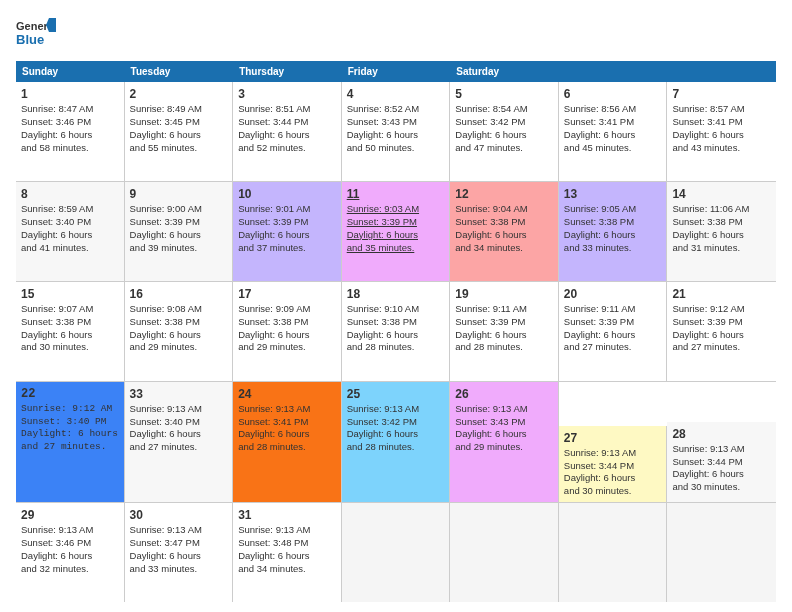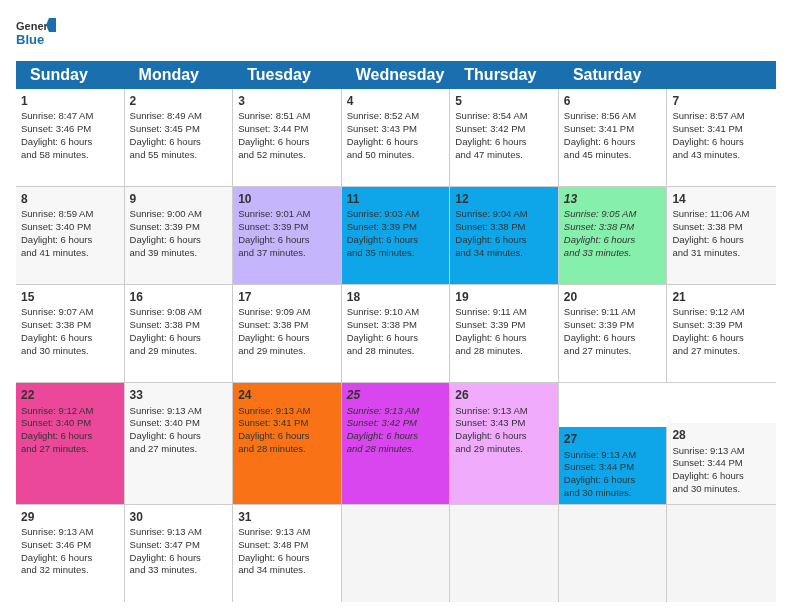--- a/index.html
+++ b/index.html
@@ -46,25 +46,24 @@
       display: flex;
       flex-direction: column;
     }
     .cal-header {
       display: grid;
       grid-template-columns: repeat(7, 1fr);
       background: #1a6faf;
     }
     .cal-header-cell {
       color: #fff;
-      font-size: 16px;
+      font-size: 10px;
       font-weight: bold;
       padding: 5px 6px;
       text-align: left;
-      margin-left: 8px;
     }
     .cal-body {
       flex: 1;
       display: flex;
       flex-direction: column;
     }
     .cal-row {
       display: grid;
       grid-template-columns: repeat(7, 1fr);
       flex: 1;
@@ -115,24 +114,23 @@
 </div>
     <div class="title-block">
       <div class="main-title"></div>
       <div class="subtitle"></div>
     </div>
   </div>
 
   <div class="calendar">
     <div class="cal-header" id="cal-header-row">
         <div class="cal-header-cell">Sunday</div>
-        <div class="cal-header-cell">Monday</div>
         <div class="cal-header-cell">Tuesday</div>
-        <div class="cal-header-cell">Wednesday</div>
         <div class="cal-header-cell">Thursday</div>
+        <div class="cal-header-cell">Friday</div>
         <div class="cal-header-cell">Saturday</div>
       </div>
     <div class="cal-body" id="cal-body">
         <div class="cal-row">
           <div class="cal-cell">
             <span class="day-num">1</span>
             <div>Sunrise: 8:47 AM</div>
             <div>Sunset: 3:46 PM</div>
             <div>Daylight: 6 hours</div>
             <div>and 58 minutes.</div>
@@ -195,35 +193,35 @@
             <div>Daylight: 6 hours</div>
             <div>and 39 minutes.</div>
           </div>
           <div class="cal-cell" style="background: #c4b5fd;">
             <span class="day-num">10</span>
             <div>Sunrise: 9:01 AM</div>
             <div>Sunset: 3:39 PM</div>
             <div>Daylight: 6 hours</div>
             <div>and 37 minutes.</div>
           </div>
-          <div class="cal-cell" style="background: #0ea5e9;">
+          <div class="cal-cell" style="background: #f0abfc; text-decoration: underline;">
             <span class="day-num">11</span>
             <div>Sunrise: 9:03 AM</div>
             <div>Sunset: 3:39 PM</div>
             <div>Daylight: 6 hours</div>
             <div>and 35 minutes.</div>
           </div>
-          <div class="cal-cell" style="background: #0ea5e9;">
+          <div class="cal-cell" style="background: #fca5a5;">
             <span class="day-num">12</span>
             <div>Sunrise: 9:04 AM</div>
             <div>Sunset: 3:38 PM</div>
             <div>Daylight: 6 hours</div>
             <div>and 34 minutes.</div>
           </div>
-          <div class="cal-cell" style="background: #86efac; font-style: italic;">
+          <div class="cal-cell" style="background: #c4b5fd;">
             <span class="day-num">13</span>
             <div>Sunrise: 9:05 AM</div>
             <div>Sunset: 3:38 PM</div>
             <div>Daylight: 6 hours</div>
             <div>and 33 minutes.</div>
           </div>
           <div class="cal-cell" style="background: rgb(247, 247, 247);">
             <span class="day-num">14</span>
             <div>Sunrise: 11:06 AM</div>
             <div>Sunset: 3:38 PM</div>
@@ -276,56 +274,56 @@
           </div>
           <div class="cal-cell">
             <span class="day-num">21</span>
             <div>Sunrise: 9:12 AM</div>
             <div>Sunset: 3:39 PM</div>
             <div>Daylight: 6 hours</div>
             <div>and 27 minutes.</div>
           </div>
         </div>
         <div class="cal-row">
-          <div class="cal-cell" style="background: #ec4899;">
+          <div class="cal-cell" style="background: #3b82f6; font-family: Liberation Mono, monospace;">
             <span class="day-num">22</span>
             <div>Sunrise: 9:12 AM</div>
             <div>Sunset: 3:40 PM</div>
             <div>Daylight: 6 hours</div>
             <div>and 27 minutes.</div>
           </div>
           <div class="cal-cell" style="background: rgb(247, 247, 247);">
             <span class="day-num">33</span>
             <div>Sunrise: 9:13 AM</div>
             <div>Sunset: 3:40 PM</div>
             <div>Daylight: 6 hours</div>
             <div>and 27 minutes.</div>
           </div>
           <div class="cal-cell" style="background: #f97316;">
             <span class="day-num">24</span>
             <div>Sunrise: 9:13 AM</div>
             <div>Sunset: 3:41 PM</div>
             <div>Daylight: 6 hours</div>
             <div>and 28 minutes.</div>
           </div>
-          <div class="cal-cell" style="background: #d946ef; font-style: italic;">
+          <div class="cal-cell" style="background: #7dd3fc;">
             <span class="day-num">25</span>
             <div>Sunrise: 9:13 AM</div>
             <div>Sunset: 3:42 PM</div>
             <div>Daylight: 6 hours</div>
             <div>and 28 minutes.</div>
           </div>
           <div class="cal-cell" style="background: #f0abfc;">
             <span class="day-num">26</span>
             <div>Sunrise: 9:13 AM</div>
             <div>Sunset: 3:43 PM</div>
             <div>Daylight: 6 hours</div>
             <div>and 29 minutes.</div>
           </div>
-          <div class="cal-cell" style="background: #0ea5e9; margin-top: 44px;">
+          <div class="cal-cell" style="background: #fef9c3; margin-top: 44px;">
             <span class="day-num">27</span>
             <div>Sunrise: 9:13 AM</div>
             <div>Sunset: 3:44 PM</div>
             <div>Daylight: 6 hours</div>
             <div>and 30 minutes.</div>
           </div>
           <div class="cal-cell" style="background: rgb(247, 247, 247); margin-top: 40px;">
             <span class="day-num">28</span>
             <div>Sunrise: 9:13 AM</div>
             <div>Sunset: 3:44 PM</div>

